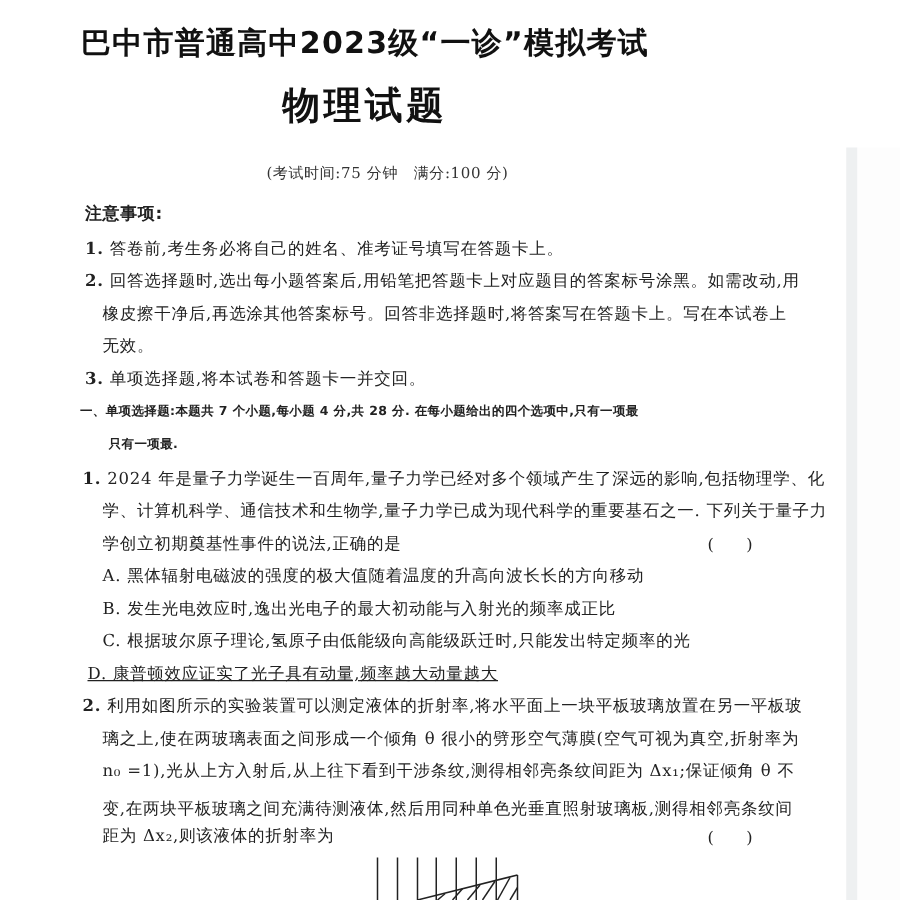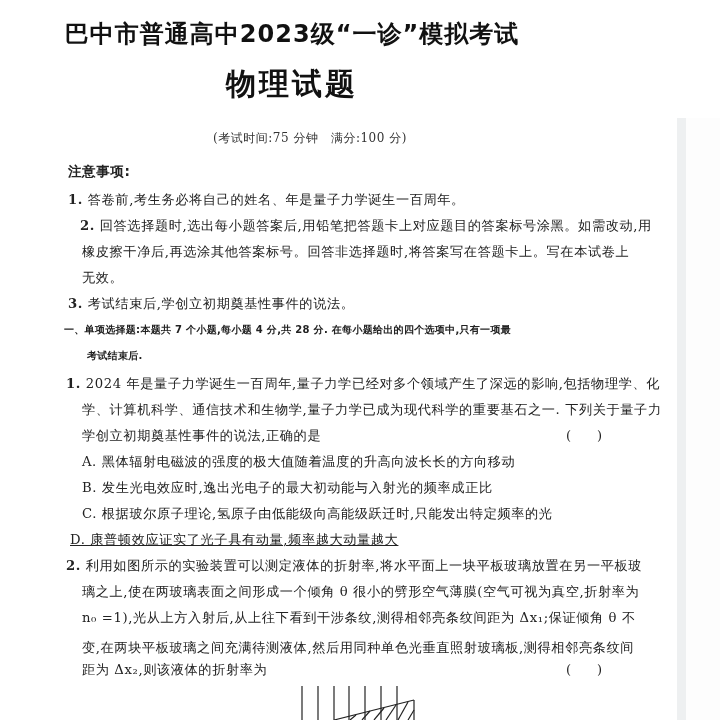--- a/index.html
+++ b/index.html
@@ -48,37 +48,37 @@
 <div class="paper-right"></div>
 
 <div class="title title-main">巴中市普通高中2023级“一诊”模拟考试</div>
 <div class="title title-sub">物理试题</div>
 <div class="meta">(考试时间:75 分钟　满分:100 分)</div>
 
 <div class="line bold" style="left:68px; top:163px; font-size:13.5px;">注意事项:</div>
 
 <div class="line" style="left:68px; top:192px;">
   <span class="num">1.</span>
-  <span>答卷前,考生务必将自己的姓名、年是量子力学诞生一百周年。</span>
+  <span>答卷前,考生务必将自己的姓名、准考证号填写在答题卡上。</span>
 </div>
 
-<div class="line" style="left:68px; top:218px;margin-left:12px;">
+<div class="line" style="left:68px; top:218px;">
   <span class="num">2.</span>
   <span>回答选择题时,选出每小题答案后,用铅笔把答题卡上对应题目的答案标号涂黑。如需改动,用</span>
 </div>
 <div class="line" style="left:82px; top:244px;">橡皮擦干净后,再选涂其他答案标号。回答非选择题时,将答案写在答题卡上。写在本试卷上</div>
 <div class="line" style="left:82px; top:270px;">无效。</div>
 
 <div class="line" style="left:68px; top:296px;">
   <span class="num">3.</span>
-  <span>考试结束后,学创立初期奠基性事件的说法。</span>
+  <span>单项选择题,将本试卷和答题卡一并交回。</span>
 </div>
 
 <div class="line sec" style="left:64px; top:322px;">一、单项选择题:本题共 7 个小题,每小题 4 分,共 28 分. 在每小题给出的四个选项中,只有一项最</div>
-<div class="line sec" style="left:87px; top:348px;">考试结束后.</div>
+<div class="line sec" style="left:87px; top:348px;">只有一项最.</div>
 
 <div class="line" style="left:66px; top:376px;">
   <span class="num">1.</span>
   <span>2024 年是量子力学诞生一百周年,量子力学已经对多个领域产生了深远的影响,包括物理学、化</span>
 </div>
 <div class="line" style="left:82px; top:402px;">学、计算机科学、通信技术和生物学,量子力学已成为现代科学的重要基石之一. 下列关于量子力</div>
 <div class="line" style="left:82px; top:428px;">学创立初期奠基性事件的说法,正确的是</div>
 <div class="paren" style="left:566px; top:427px;">(　　)</div>
 
 <div class="line" style="left:82px; top:454px;">A. 黑体辐射电磁波的强度的极大值随着温度的升高向波长长的方向移动</div>

